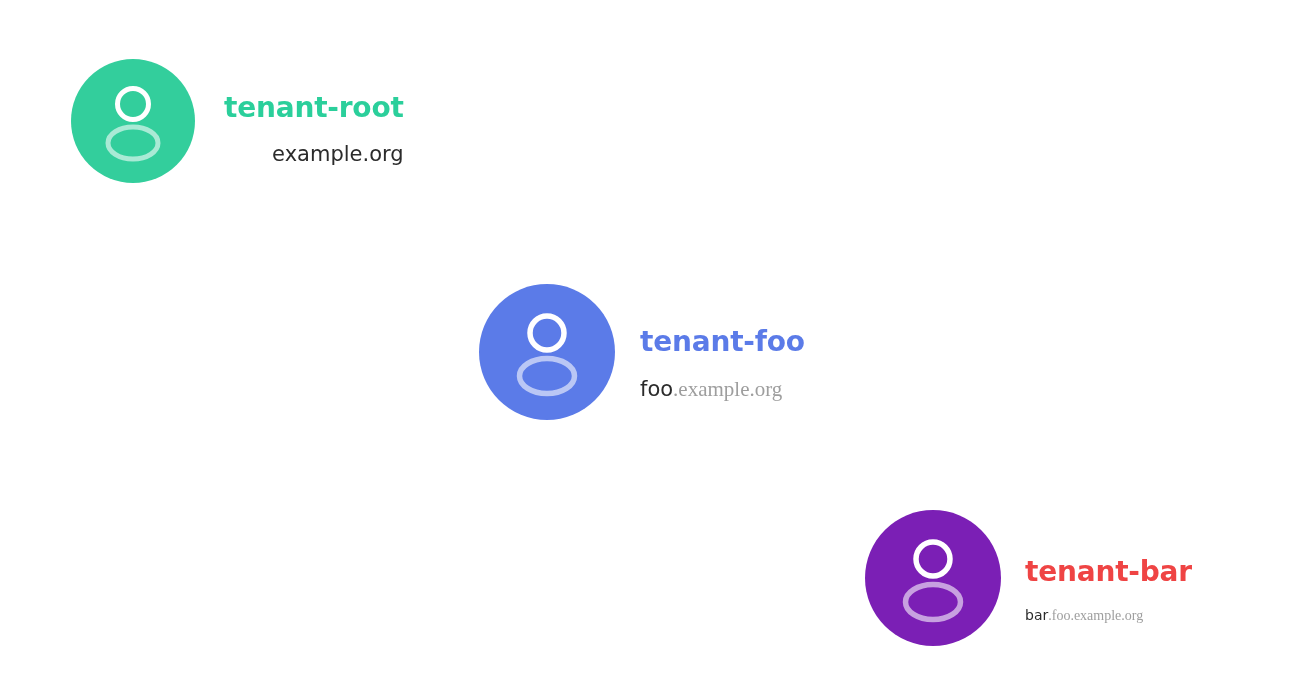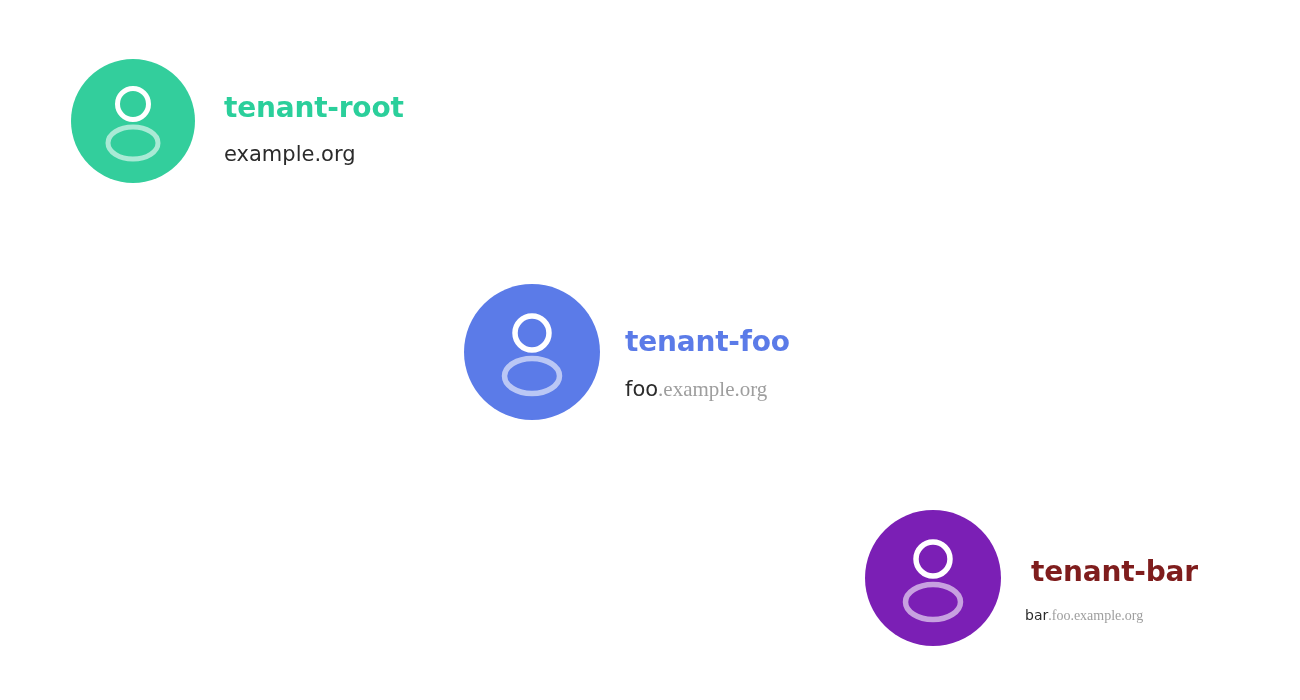--- a/index.html
+++ b/index.html
@@ -64,34 +64,34 @@
   .domain-suffix {
     color: #9e9e9e;
     font-family: Liberation Serif, serif;
   }
 
   
   #node-root { left: 71px; top: 59px; }
   #node-root .avatar { width: 124px; height: 124px; background: #33ce9c; }
   #node-root .node-text { margin-left: 29px; height: 124px; padding-top: 18px; box-sizing: border-box; }
   #node-root .node-title { font-size: 28px; color: #2bcf9b; }
-  #node-root .node-domain { font-size: 21px; margin-top: 19px; }
+  #node-root .node-domain { font-size: 21px; margin-top: 19px; text-align: right; }
 
   
-  #node-foo { left: 464px; top: 284px; }
+  #node-foo { left: 479px; top: 284px; }
   #node-foo .avatar { width: 136px; height: 136px; background: #5b7be8; }
   #node-foo .node-text { margin-left: 25px; height: 136px; padding-top: 25px; box-sizing: border-box; }
   #node-foo .node-title { font-size: 28px; color: #5b7be8; }
   #node-foo .node-domain { font-size: 21px; margin-top: 19px; }
 
   
   #node-bar { left: 865px; top: 510px; }
   #node-bar .avatar { width: 136px; height: 136px; background: #7b1fb5; }
   #node-bar .node-text { margin-left: 24px; height: 136px; padding-top: 25px; box-sizing: border-box; }
-  #node-bar .node-title { font-size: 28px; color: #7f1d1d; margin-left: 6px; }
+  #node-bar .node-title { font-size: 28px; color: #ef4444; }
   #node-bar .node-domain { font-size: 14px; margin-top: 19px; }
 </style>
 </head>
 <body>
 
 <div id="diagram">
 
   <svg class="edge-layer" viewBox="0 0 1300 700" width="1300" height="700" xmlns="http://www.w3.org/2000/svg">
     <defs>
       <linearGradient id="grad-root-foo" x1="0" y1="0" x2="0" y2="1">

